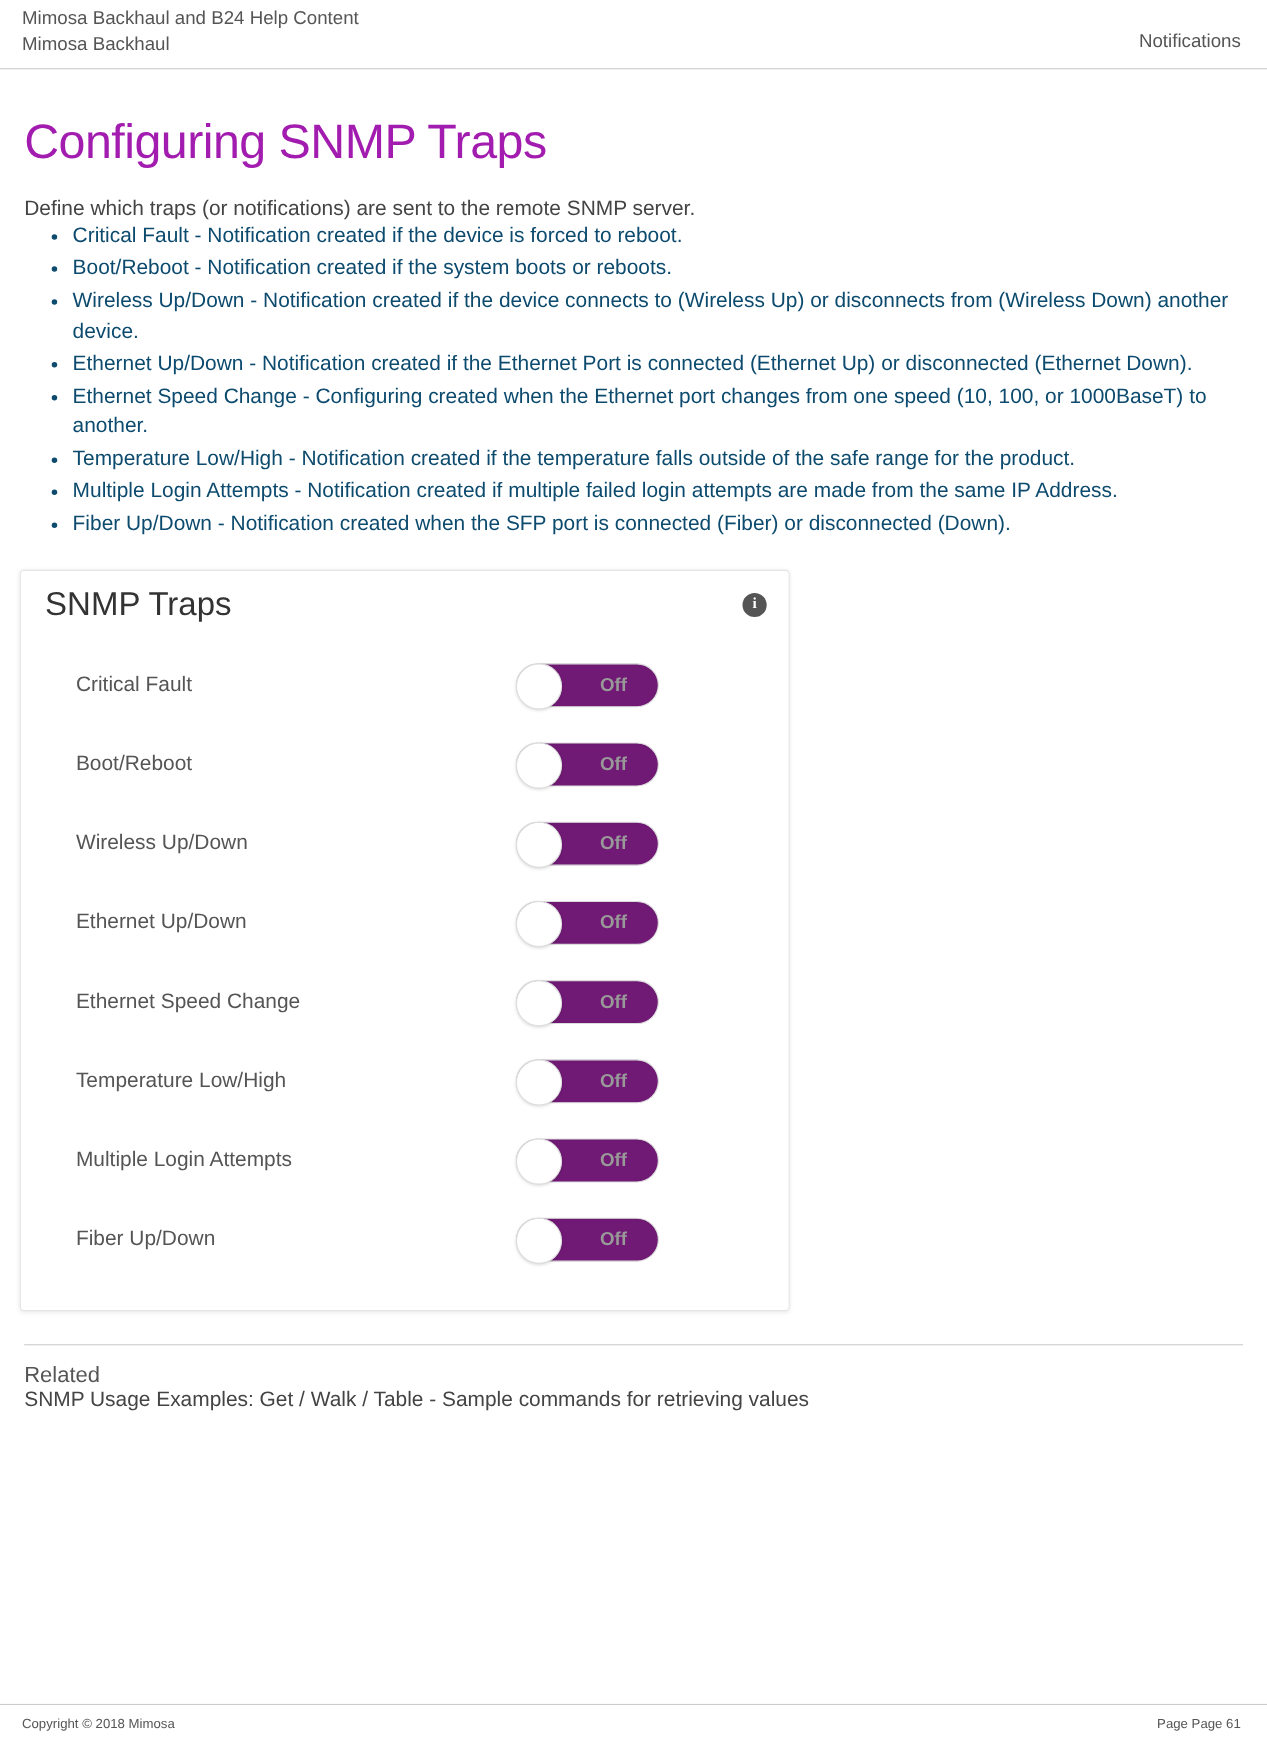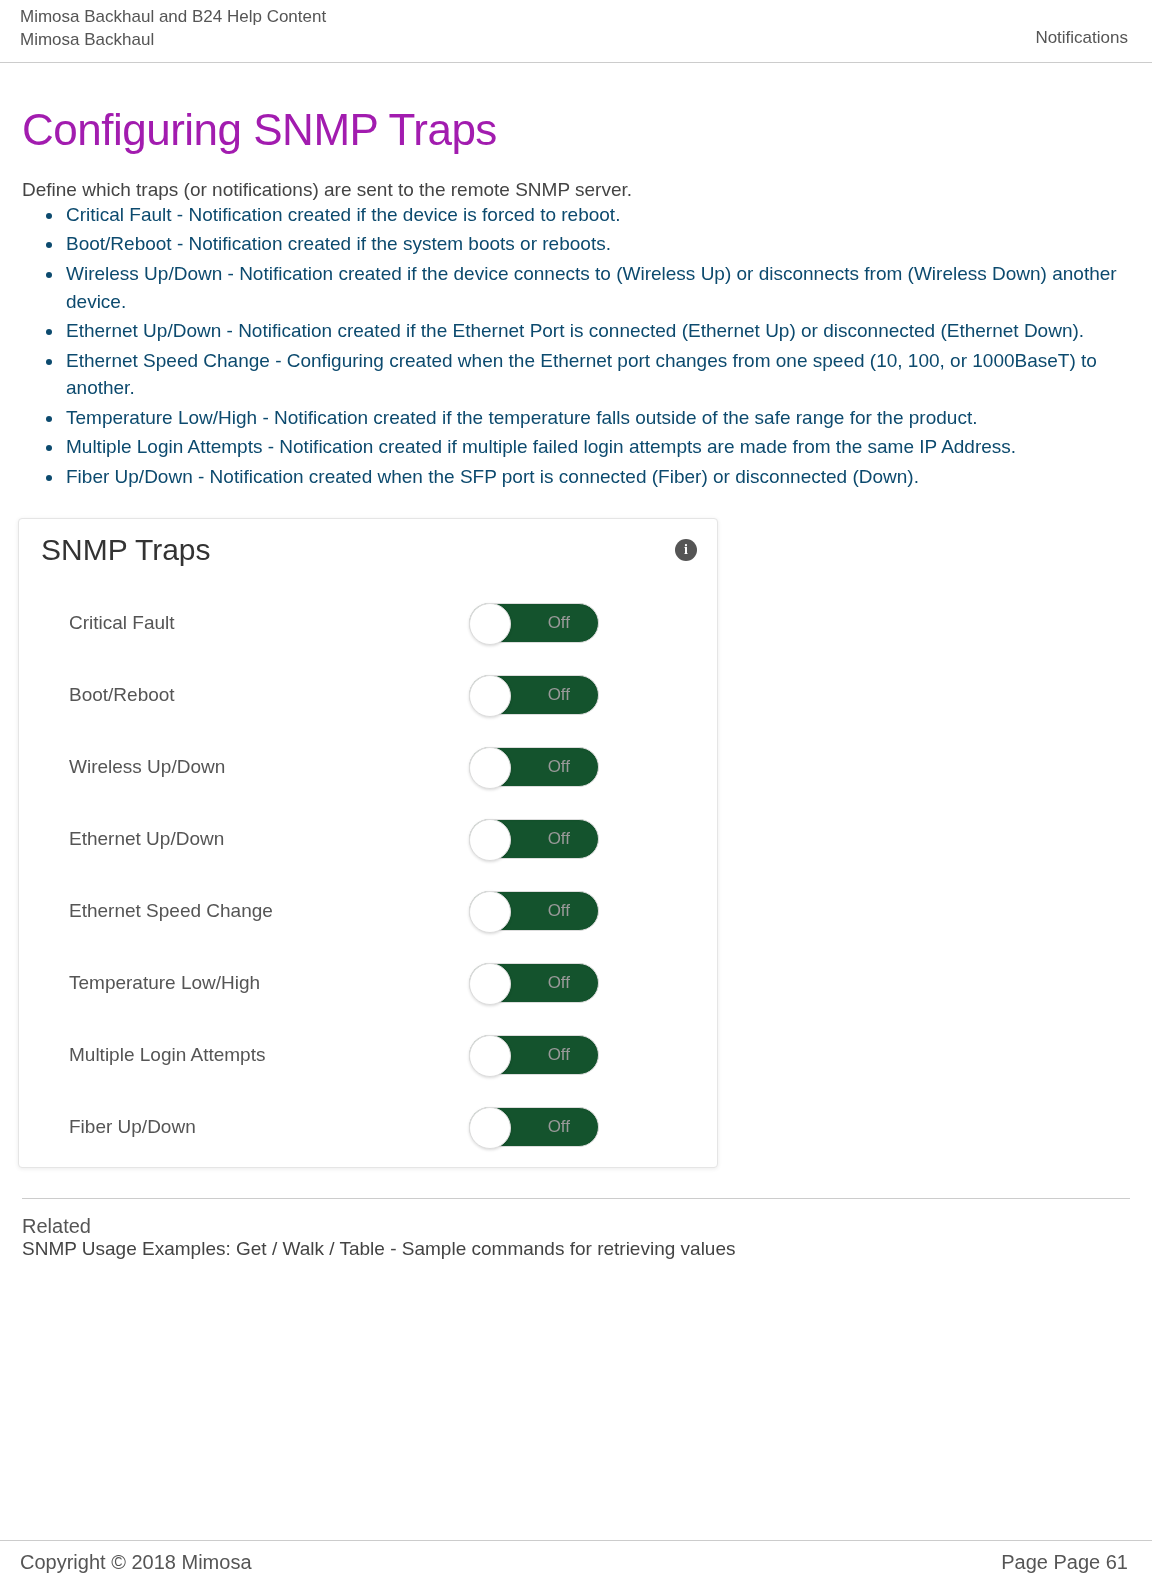--- a/index.html
+++ b/index.html
@@ -50,21 +50,21 @@
       padding-left: 2px;
     }
     .panel {
       width: 700px;
       border: 1px solid #e5e5e5;
       border-radius: 4px;
       box-shadow: 0 1px 4px rgba(0,0,0,0.08);
       background: #fff;
       margin-left: -4px;
       margin-bottom: 30px;
-      padding-bottom: 4px;
+      padding-bottom: 28px;
     }
     .panel-header {
       display: flex;
       justify-content: space-between;
       align-items: center;
       padding: 14px 20px 10px 22px;
     }
     .panel-title {
       font-size: 30px;
       font-weight: 400;
@@ -92,30 +92,31 @@
     }
     .trap-label {
       font-size: 19px;
       color: #555;
     }
     .toggle {
       width: 130px;
       height: 40px;
       border: 1px solid #ddd;
       border-radius: 20px;
-      background: #14532d;
+      background: #701a75;
       position: relative;
       display: flex;
       align-items: center;
       justify-content: flex-end;
       padding-right: 28px;
       color: #999;
       font-size: 17px;
       box-shadow: inset 0 1px 2px rgba(0,0,0,0.05);
       margin-right: 90px;
+      font-weight: bold;
     }
     .toggle-knob {
       position: absolute;
       left: -1px;
       top: -1px;
       width: 42px;
       height: 42px;
       background: #fff;
       border: 1px solid #ddd;
       border-radius: 50%;
@@ -138,21 +139,21 @@
     .page-footer {
       position: absolute;
       bottom: 6px;
       left: 0;
       right: 0;
       padding: 10px 24px 0 20px;
       border-top: 1px solid #ccc;
       display: flex;
       justify-content: space-between;
       color: #555;
-      font-size: 20px;
+      font-size: 12px;
     }
   </style>
 </head>
 <body>
 
 <div class="page-header">
   <div class="left">
     <div>Mimosa Backhaul and B24 Help Content</div>
     <div>Mimosa Backhaul</div>
   </div>

